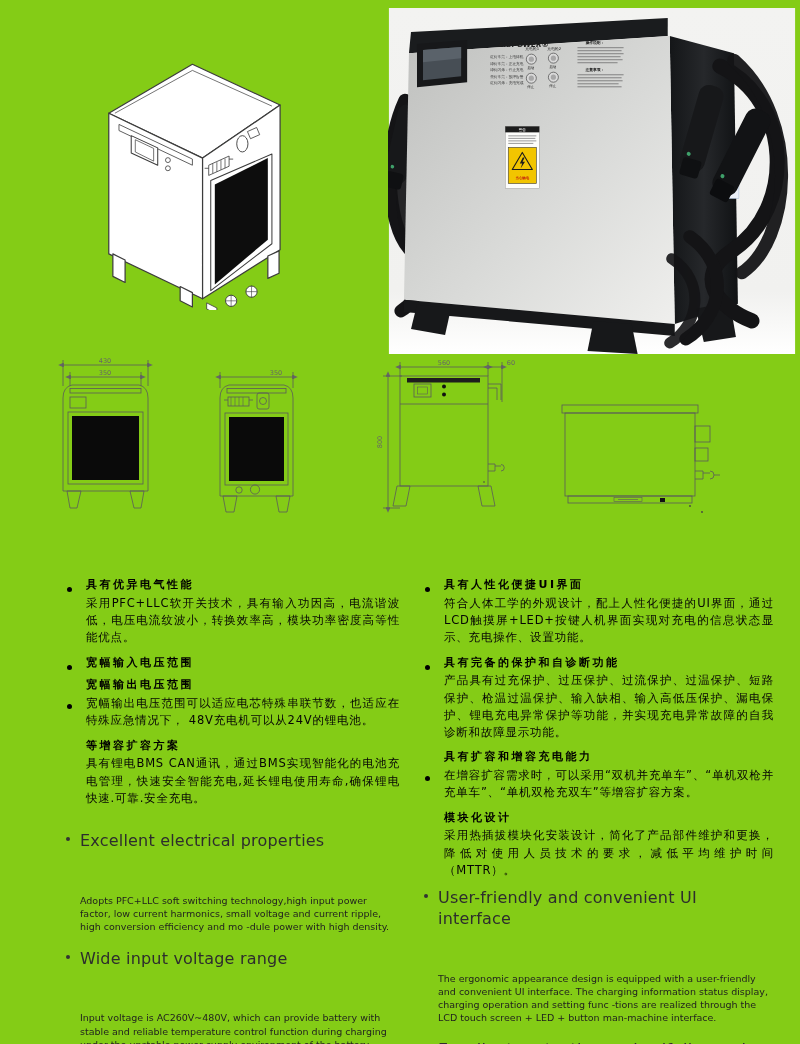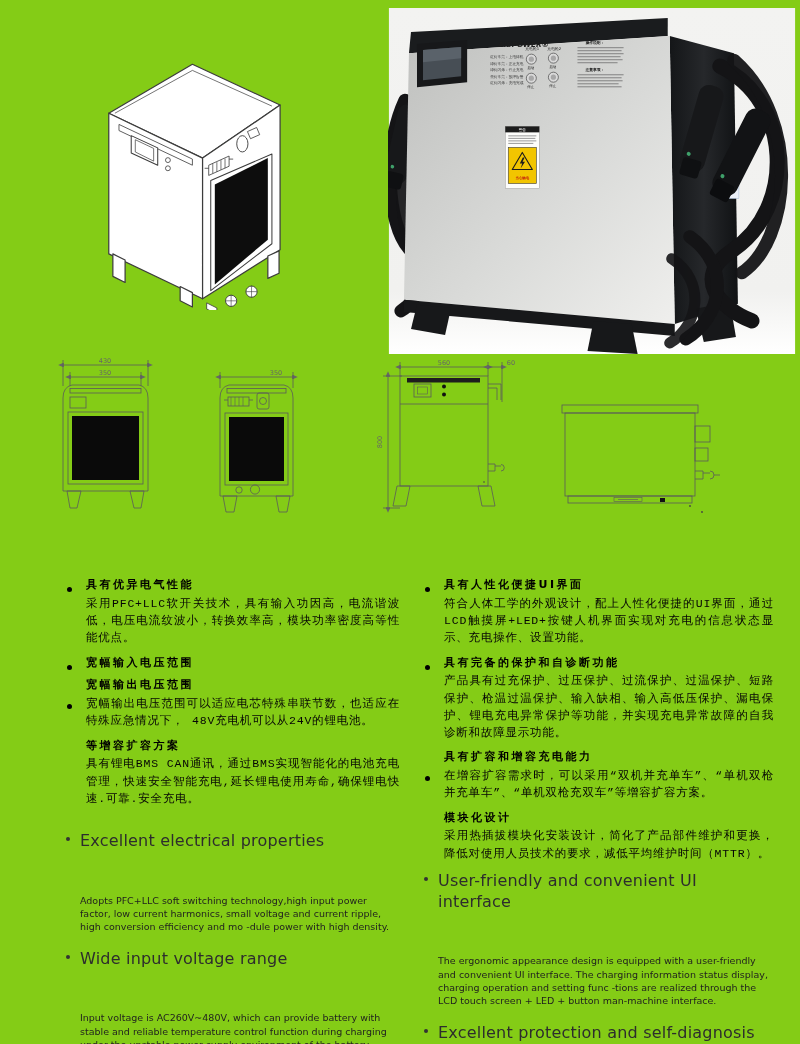--- a/index.html
+++ b/index.html
@@ -14,21 +14,21 @@
 
   
   .col{position:absolute;top:578px;}
   #col-left{left:62px;width:338px;}
   #col-right{left:420px;width:354px;}
 
   .cn-item{position:relative;padding-left:24px;margin-bottom:9px;}
   .cn-item .bullet{position:absolute;left:5px;top:9px;width:5px;height:5px;border-radius:50%;background:#000;}
   .cn-item.low-bullet .bullet{top:26px;}
   .cn-title{font-size:11px;font-weight:bold;letter-spacing:2.5px;line-height:1.25;margin-bottom:3px;}
-  .cn-body{font-size:11.5px;line-height:1.5;letter-spacing:0.8px;text-align:justify;color:#050505;font-family:Liberation Mono, monospace;}
+  .cn-body{font-size:11.5px;line-height:1.5;letter-spacing:0.8px;text-align:justify;color:#050505;}
 
   .en-block{margin-top:24px;}
   #col-right .en-block{margin-top:6px;}
   .en-item{position:relative;padding-left:18px;margin-bottom:15px;}
   .en-item .bullet{position:absolute;left:4px;top:6px;width:4px;height:4px;border-radius:50%;background:#333;}
   .en-title{font-size:16px;color:#2d2d2d;letter-spacing:0.2px;margin-bottom:2px;line-height:1.3;}
   .en-body{font-size:9.5px;line-height:1.4;color:#1f1f1f;margin-top:42px;}
 </style>
 </head>
 <body>

